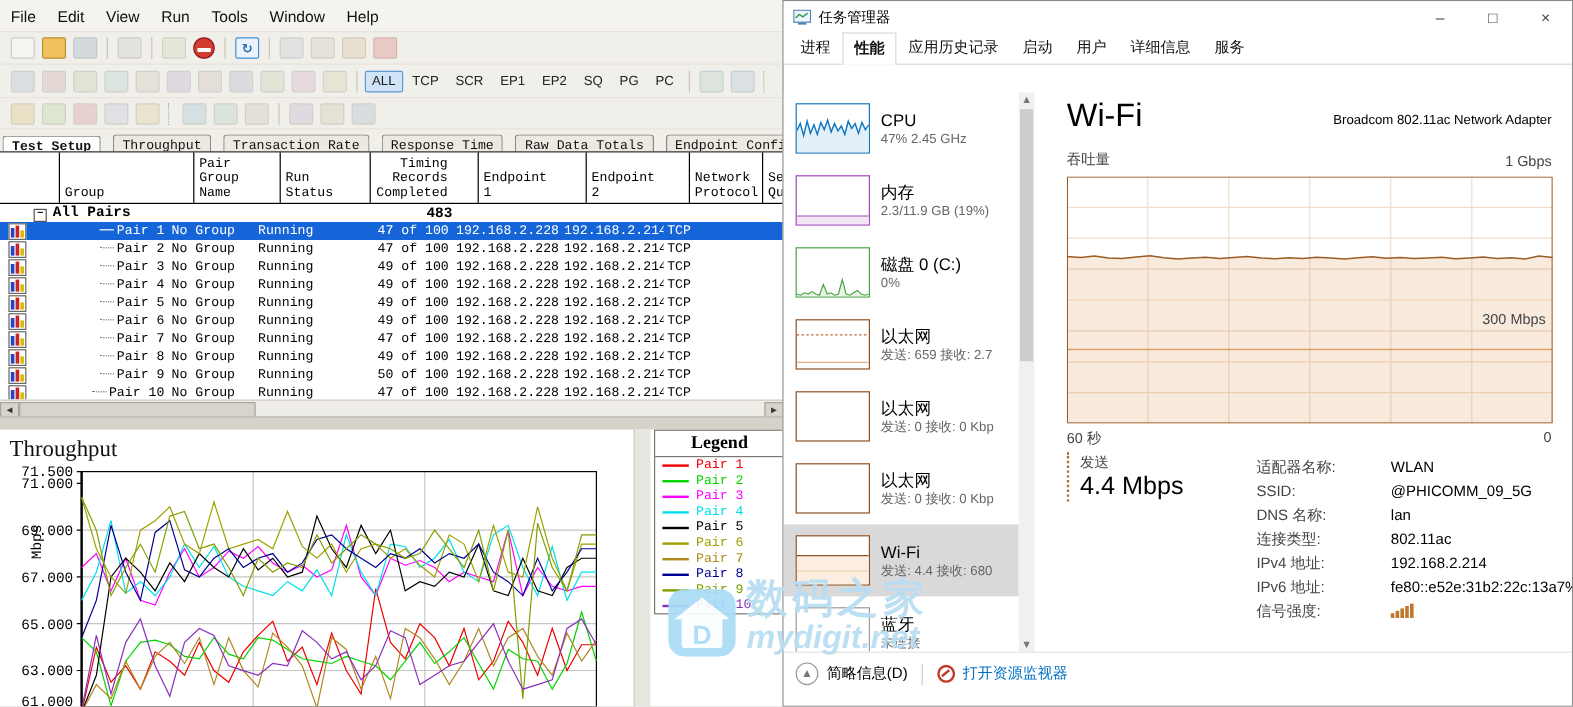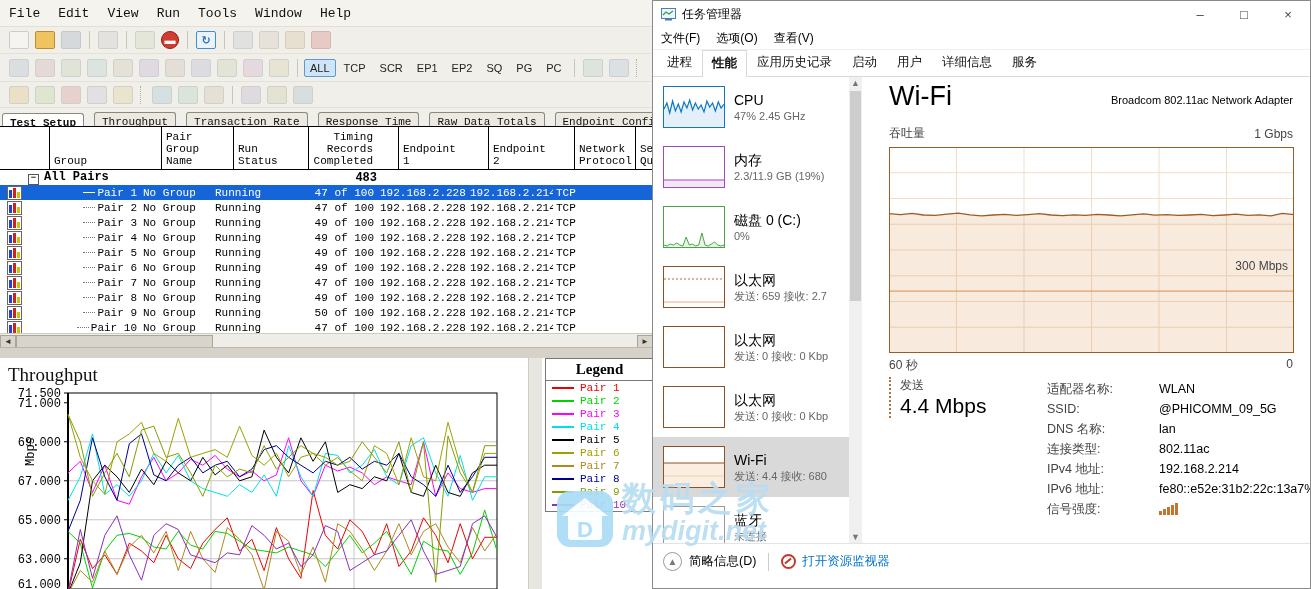--- a/index.html
+++ b/index.html
@@ -2,21 +2,21 @@
 <html><head>
 <meta charset="utf-8">
 <style>
   html,body{margin:0;padding:0;}
   body{width:1311px;height:589px;position:relative;overflow:hidden;background:#9a9a9a;
        font-family:"Liberation Sans","DejaVu Sans",sans-serif;}
   .mono{font-family:"Liberation Mono","DejaVu Sans Mono",monospace;}
 
   
   #ix{position:absolute;left:0;top:0;width:653px;height:589px;background:#f1efe9;overflow:hidden;}
-  #ix-menu{height:26px;display:flex;align-items:center;background:#f4f3ee;border-bottom:1px solid #e2dfd6;font-size:13px;font-family:Liberation Mono, monospace;}
+  #ix-menu{height:26px;display:flex;align-items:center;background:#f4f3ee;border-bottom:1px solid #e2dfd6;font-size:13px;}
   #ix-menu span{padding:4px 9px;color:#111;cursor:default;}
   .tbrow{display:flex;align-items:center;border-bottom:1px solid #e4e1d8;background:#f1efe9;padding-left:6px;}
   #ix-tb1{height:26px;} #ix-tb2{height:27px;} #ix-tb3{height:25px;}
   .tbicon{width:18px;height:16px;margin:0 3px;border-radius:2px;position:relative;flex:0 0 auto;}
   .tbicon.dis{opacity:.38;}
   .tbsep{width:1px;height:18px;background:#c9c5ba;margin:0 5px;flex:0 0 auto;}
   .grip{width:4px;height:18px;border-left:1px dotted #b5b1a6;margin:0 4px;flex:0 0 auto;}
   .fbtn{font-size:11px;padding:2px 5px;margin:0 1px;color:#222;border:1px solid transparent;border-radius:2px;}
   .fbtn.active{background:#cfe4f7;border-color:#5b9bd5;}
   .infoicon{width:16px;height:16px;border-radius:50%;background:#1f6fc4;color:#fff;font-size:11px;font-weight:bold;
@@ -507,25 +507,20 @@
       <polyline points="2,7 5,4 8,6 12,3" fill="none" stroke="#2e9e4f" stroke-width="1.2"></polyline>
       <rect x="4" y="11" width="7" height="1.5" fill="#4a7fb5"></rect>
     </svg>
     <div id="tm-title">任务管理器</div>
     <div id="tm-winbtns" style="display:flex;">
         <div class="wbtn">–</div>
         <div class="wbtn">□</div>
         <div class="wbtn">×</div>
       </div>
   </div>
-  <div id="tm-menubar">
-      <span>文件(F)</span>
-      <span>选项(O)</span>
-      <span>查看(V)</span>
-    </div>
   <div id="tm-tabs">
       <div class="tmtab">进程</div>
       <div class="tmtab active">性能</div>
       <div class="tmtab">应用历史记录</div>
       <div class="tmtab">启动</div>
       <div class="tmtab">用户</div>
       <div class="tmtab">详细信息</div>
       <div class="tmtab">服务</div>
     </div>
 

